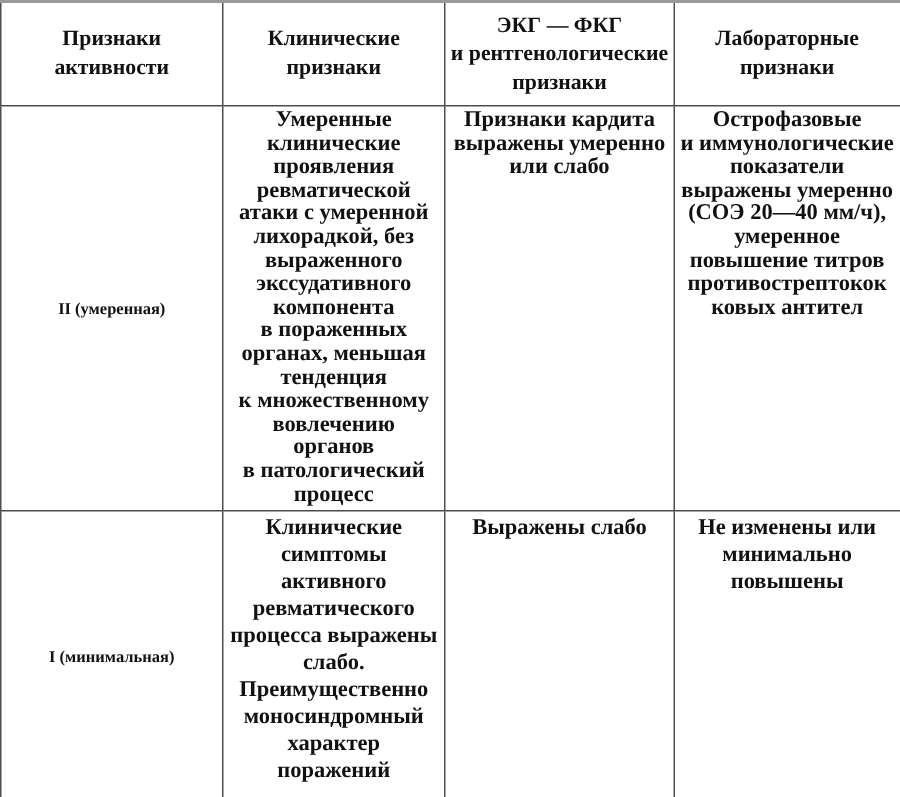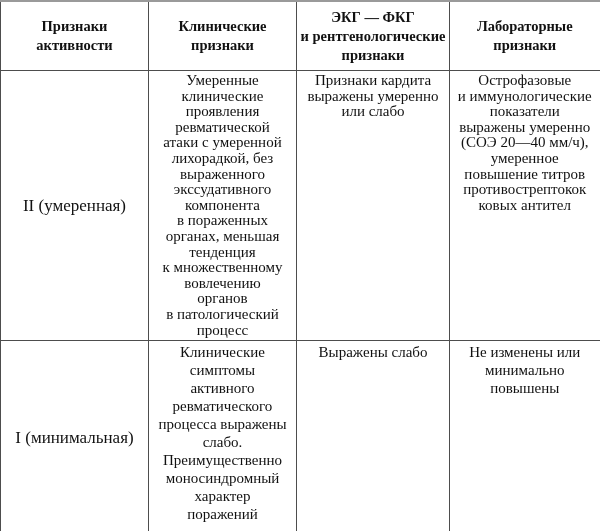--- a/index.html
+++ b/index.html
@@ -19,31 +19,32 @@
     border-left: 1px solid #bdbdbd;
     border-right: 2px solid #5a5a5a;
     border-bottom: 3px solid #333333;
   }
   .tbl th, .tbl td {
     border: 1px solid #4d4d4d;
     padding: 2px 3px;
     text-align: center;
     white-space: pre-line;
     overflow: hidden;
+    font-weight: bold;
   }
   .tbl th {
     font-weight: bold;
     font-size: 14.5px;
     line-height: 19px;
     vertical-align: middle;
     height: 64px;
   }
   .cell-activity {
     vertical-align: middle;
-    font-size: 17px;
+    font-size: 11px;
     line-height: 18px;
   }
   .body-cell {
     vertical-align: top;
     font-size: 15px;
     padding-top: 3px;
   }
   .row-moderate { height: 269px; }
   .row-moderate .body-cell { line-height: 15.6px; }
   .row-minimal { height: 195px; }

